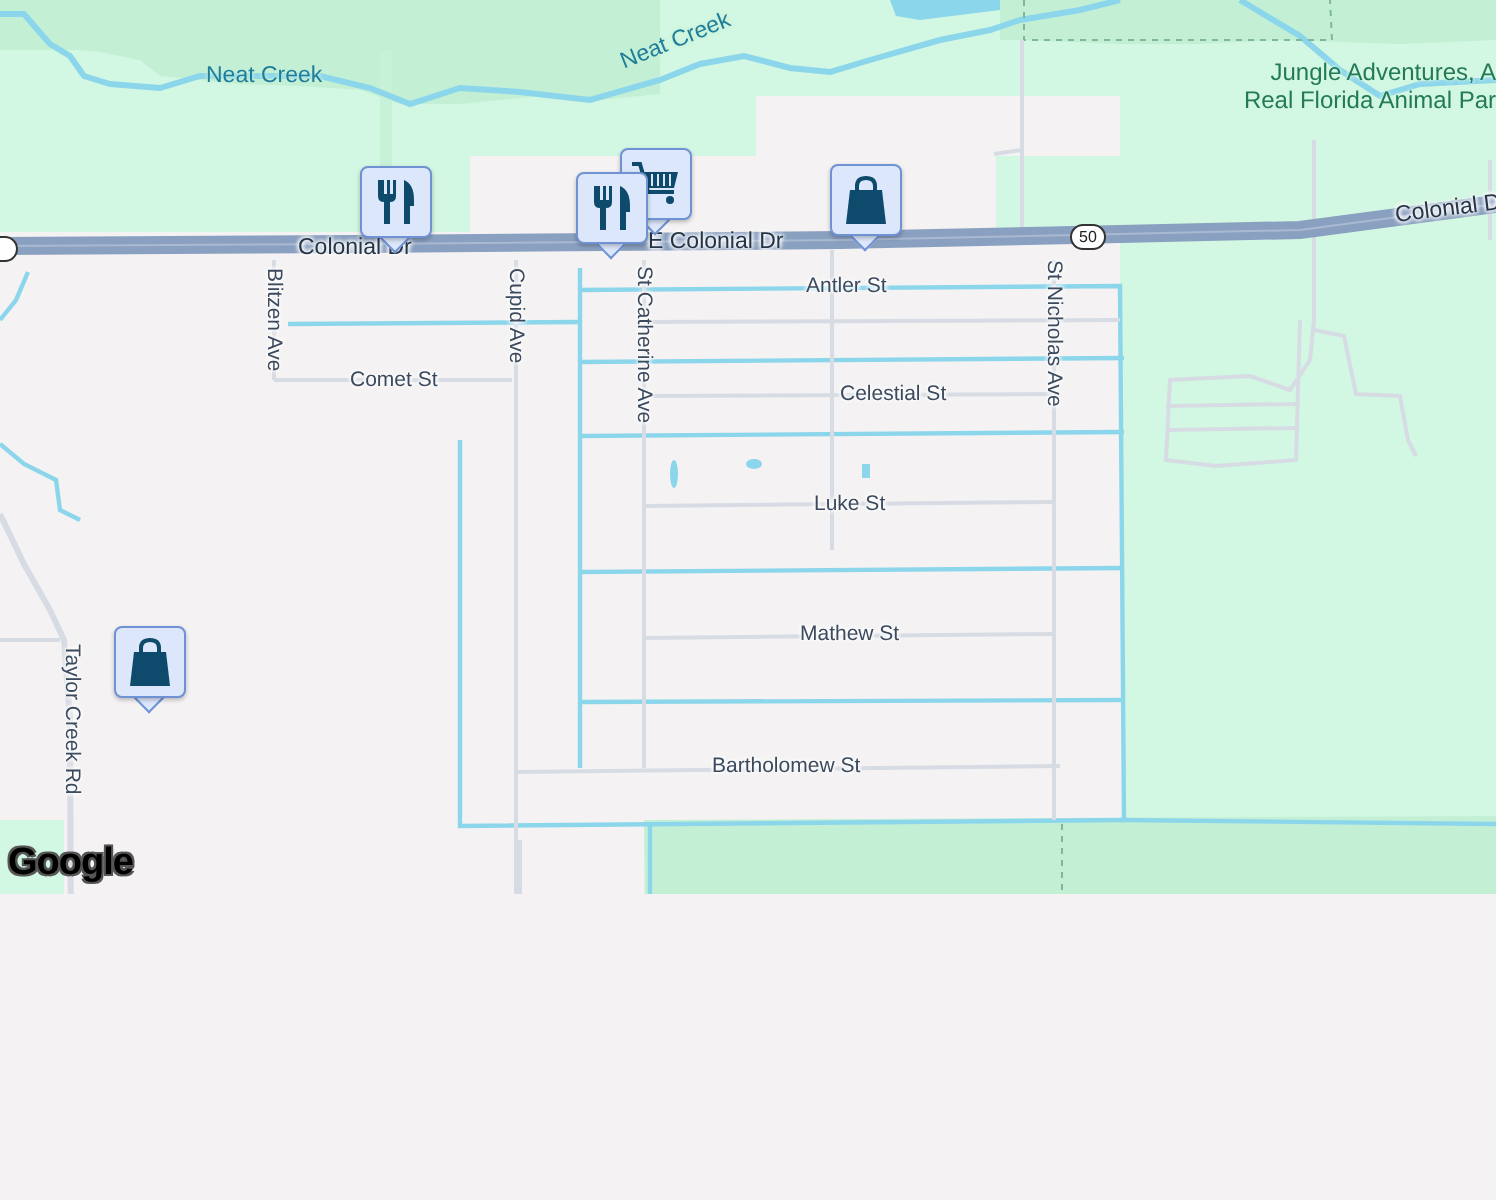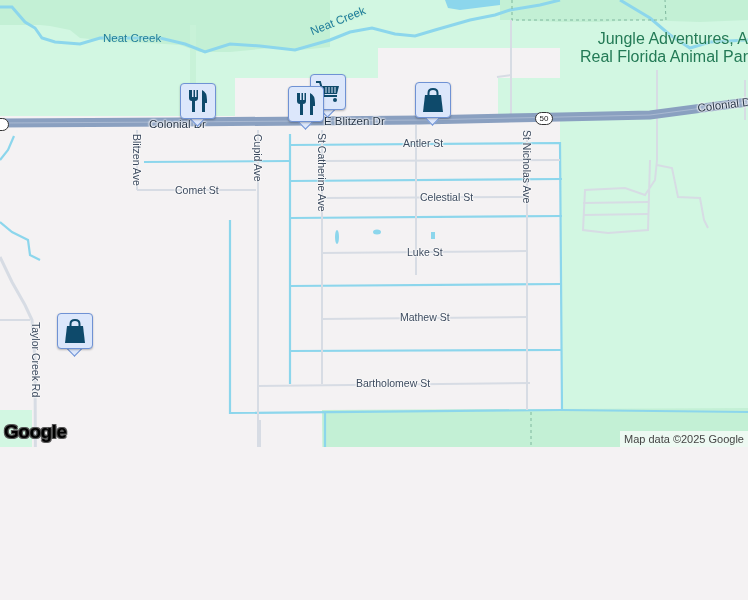--- a/index.html
+++ b/index.html
@@ -3,21 +3,21 @@
 <meta charset="utf-8">
 <style>
   html, body { margin:0; padding:0; }
   body { width:748px; height:600px; overflow:hidden; background:#f4f2f3; font-family:"Liberation Sans", sans-serif; }
   #map { position:relative; width:748px; height:447px; overflow:hidden; background:#f4f2f3; }
   #map svg.base { position:absolute; left:0; top:0; }
   .lbl { position:absolute; font-family:"Liberation Sans", sans-serif; font-size:10.5px; color:#3c4a5e; white-space:nowrap;
          text-shadow: 0 0 2px #fff, 0 0 2px #fff, 0 0 2px #fff, 0 0 3px #fff; line-height:1; }
   .lbl.road-major { font-size:11.5px; color:#253446; }
   .lbl.water { color:#1e7d9a; font-size:11.5px; text-shadow:0 0 2px #c6efd6, 0 0 2px #c6efd6; }
-  .lbl.park { color:#237a56; font-size:16px; text-shadow:0 0 2px #d3f7e1, 0 0 2px #d3f7e1; text-align:right; line-height:1.15; }
+  .lbl.park { color:#237a56; font-size:12px; text-shadow:0 0 2px #d3f7e1, 0 0 2px #d3f7e1; text-align:right; line-height:1.15; }
   .vert { transform-origin: left top; transform: rotate(90deg); }
   .pin { position:absolute; width:36px; height:44px; }
   .pin .box { position:absolute; left:0; top:0; width:34px; height:34px; background:#dce7fb; border:1px solid #6f92d4; border-radius:4px; box-shadow:0 1px 2px rgba(0,0,0,0.25); }
   .pin .tail { position:absolute; left:11px; top:28px; width:12px; height:12px; background:#dce7fb; border-right:1px solid #6f92d4; border-bottom:1px solid #6f92d4; transform:rotate(45deg); }
   .pin svg { position:absolute; left:5px; top:5px; }
   .attrib { position:absolute; right:0; bottom:0; background:rgba(245,250,247,0.85); font-size:11px; color:#444; padding:2px 4px; font-family:"Liberation Sans", sans-serif; }
   .glogo { position:absolute; left:4px; bottom:4px; font-family:"Liberation Sans", sans-serif; font-size:19px; font-weight:bold; color:#000000;
           text-shadow: -1px -1px 0 #555, 1px -1px 0 #555, -1px 1px 0 #555, 1px 1px 0 #555; letter-spacing:-0.5px; }
   .shield { position:absolute; width:16px; height:11px; border:1.5px solid #333; border-radius:7px; background:#fff; font-size:8px; text-align:center; line-height:11px; color:#222; }
 </style>
@@ -104,21 +104,21 @@
 
   <div class="lbl water" style="left:103px;top:33px;">Neat Creek</div>
   <div class="lbl water" style="left:309px;top:27px;transform:rotate(-22deg);transform-origin:left top;">Neat Creek</div>
 
   <div class="lbl park" style="right:0px;top:30px;">
     <div>Jungle Adventures, A</div>
     <div>Real Florida Animal Par</div>
   </div>
 
   <div class="lbl road-major" style="left:149px;top:119px;">Colonial Dr</div>
-  <div class="lbl road-major" style="left:324px;top:116px;">E Blitzen Dr</div>
+  <div class="lbl road-major" style="left:324px;top:116px;">E Colonial Dr</div>
   <div class="lbl road-major" style="left:697px;top:103px;transform:rotate(-7deg);transform-origin:left top;">Colonial D</div>
   <div class="shield" style="left:535px;top:112px;">50</div>
   <div class="shield" style="left:-9px;top:118px;"></div>
 
   <div class="lbl" style="left:403px;top:138px;text-align:right;">Antler St</div>
   <div class="lbl" style="left:175px;top:185px;text-align:right;">Comet St</div>
   <div class="lbl" style="left:396px;top:192px;margin-left:24px;">Celestial St</div>
   <div class="lbl" style="left:407px;top:247px;">Luke St</div>
   <div class="lbl" style="left:400px;top:312px;">Mathew St</div>
   <div class="lbl" style="left:356px;top:378px;">Bartholomew St</div>
@@ -170,14 +170,13 @@
   <div class="pin" style="left:57px;top:313px;">
     <div class="tail"></div>
       <div class="box"></div>
     <svg width="26" height="26" viewBox="0 0 26 26">
       <path d="M8.5 9 V6 Q8.5 2 13 2 Q17.5 2 17.5 6 V9" stroke="#0e4a6b" stroke-width="2" fill="none"></path>
       <path d="M5 8 H21 L23 25 H3 Z" fill="#0e4a6b"></path>
     </svg>
   </div>
 
   <div class="glogo">Google</div>
-  <div class="attrib">Map data ©2025 Google</div>
 </div>
 
 </body></html>

